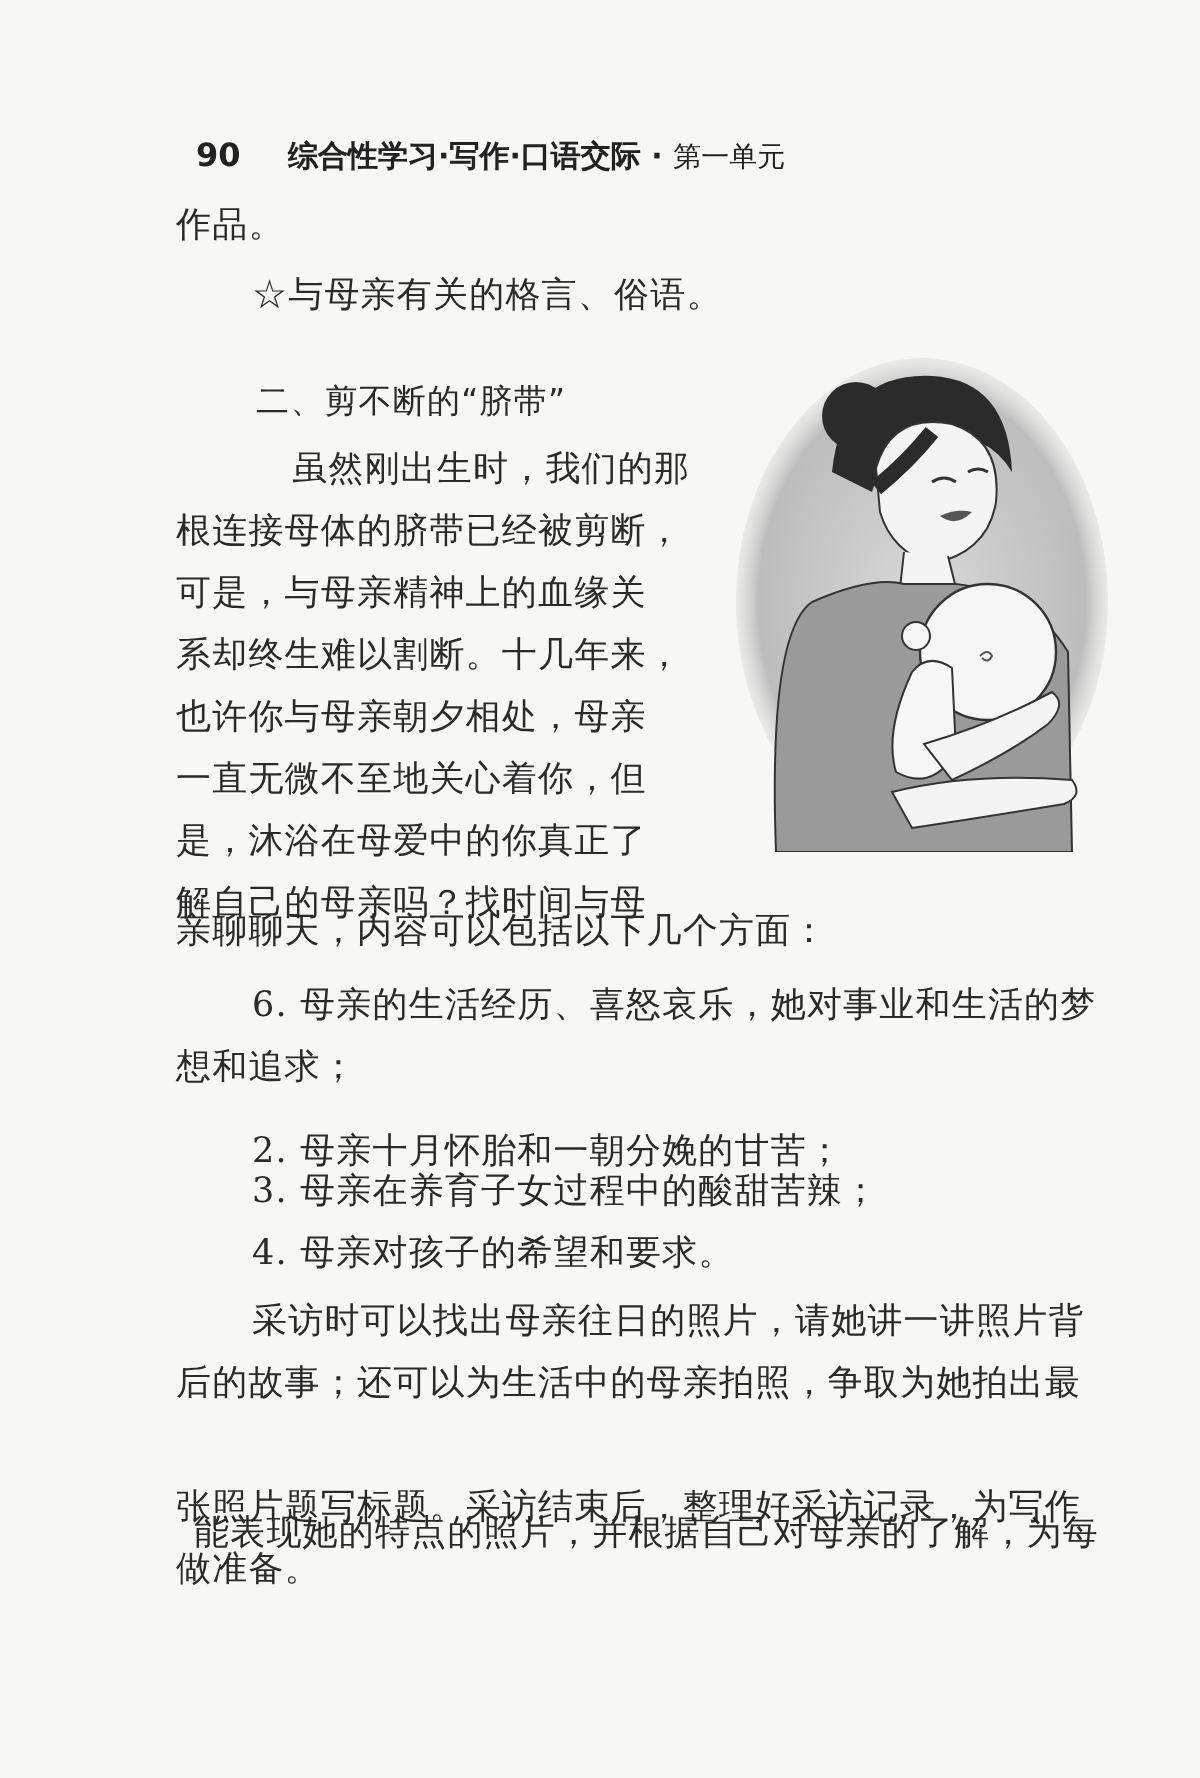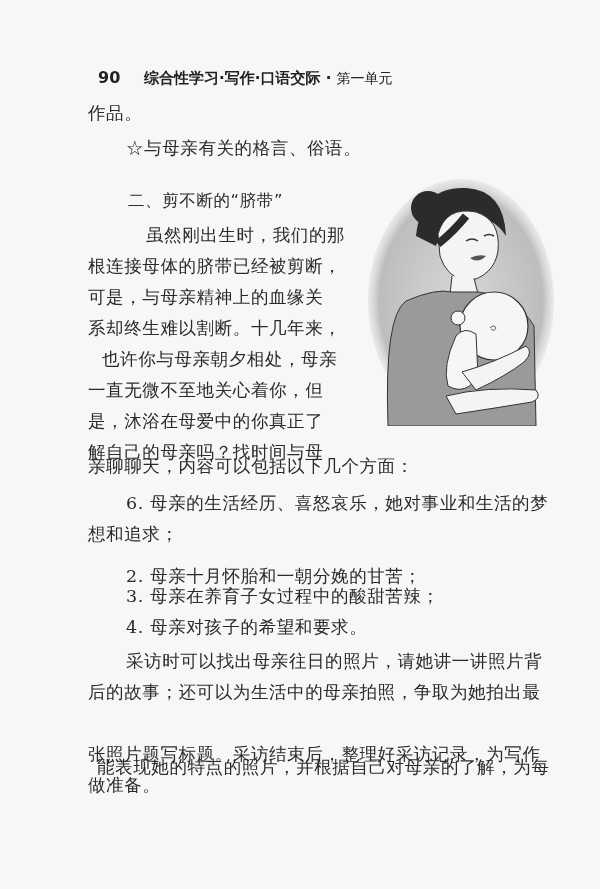--- a/index.html
+++ b/index.html
@@ -43,21 +43,21 @@
 
 <div class="line" style="left:88px;top:100px;">作品。</div>
 <div class="line" style="left:126px;top:135px;">☆与母亲有关的格言、俗语。</div>
 
 <div class="line heading" style="left:128px;top:188px;">二、剪不断的“脐带”</div>
 
 <div class="line" style="left:126px;top:222px;margin-left:20px;">虽然刚出生时，我们的那</div>
 <div class="line" style="left:88px;top:253px;">根连接母体的脐带已经被剪断，</div>
 <div class="line" style="left:88px;top:284px;">可是，与母亲精神上的血缘关</div>
 <div class="line" style="left:88px;top:315px;">系却终生难以割断。十几年来，</div>
-<div class="line" style="left:88px;top:346px;margin-left:14px;">也许你与母亲朝夕相处，母亲</div>
+<div class="line" style="left:88px;top:346px;">也许你与母亲朝夕相处，母亲</div>
 <div class="line" style="left:88px;top:377px;">一直无微不至地关心着你，但</div>
 <div class="line" style="left:88px;top:408px;">是，沐浴在母爱中的你真正了</div>
 <div class="line" style="left:88px;top:439px;">解自己的母亲吗？找时间与母</div>
 <div class="line" style="left:88px;top:451px;margin-top:2px;">亲聊聊天，内容可以包括以下几个方面：</div>
 
 <div class="line" style="left:126px;top:490px;">6. 母亲的生活经历、喜怒哀乐，她对事业和生活的梦</div>
 <div class="line" style="left:88px;top:521px;">想和追求；</div>
 <div class="line" style="left:126px;top:552px;margin-top:11px;">2. 母亲十月怀胎和一朝分娩的甘苦；</div>
 <div class="line" style="left:126px;top:583px;">3. 母亲在养育子女过程中的酸甜苦辣；</div>
 <div class="line" style="left:126px;top:614px;">4. 母亲对孩子的希望和要求。</div>

